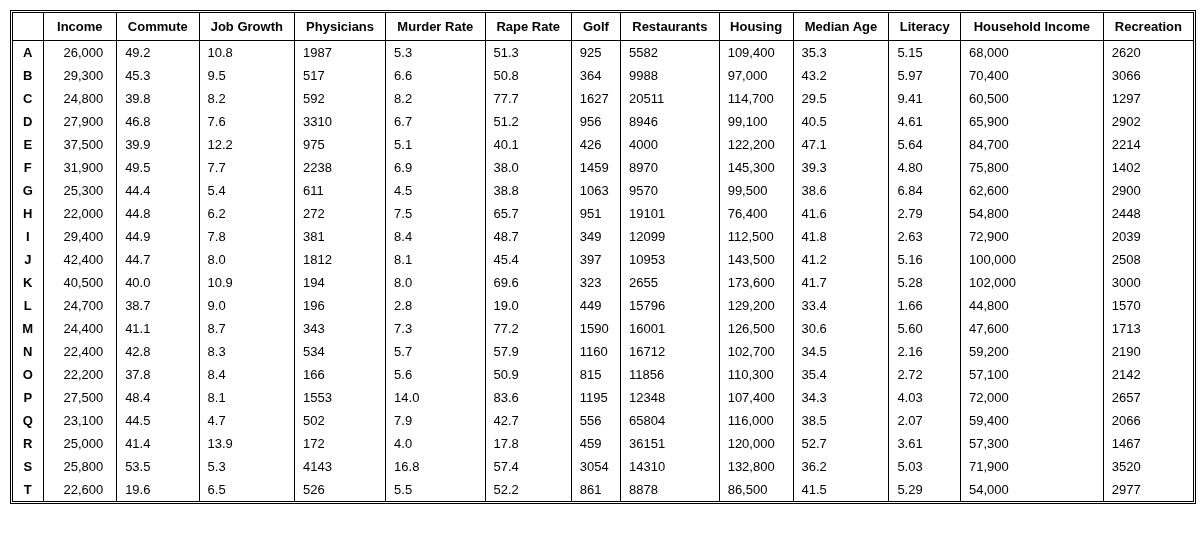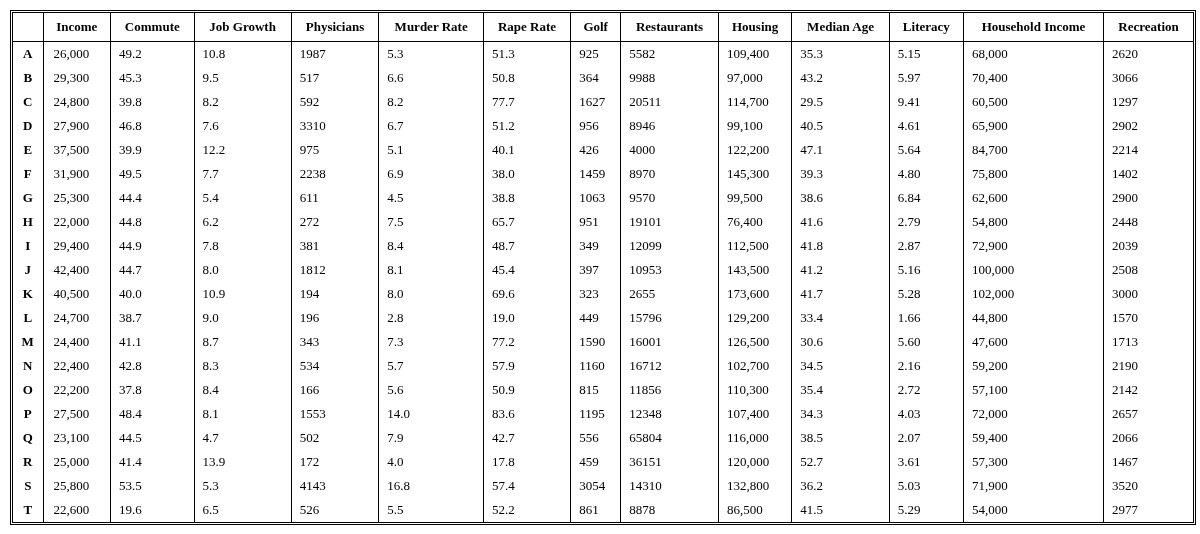--- a/index.html
+++ b/index.html
@@ -13,21 +13,20 @@
       background: #fff;
       color: #000;
     }
     .table-wrap {
       border: 3px double #000;
       display: inline-block;
     }
     table {
       border-collapse: collapse;
       width: 1180px;
-      font-family: Liberation Serif, serif;
     }
     th, td {
       border-right: 1px solid #000;
       padding: 4px 8px;
       white-space: nowrap;
       text-align: left;
     }
     th:last-child, td:last-child {
       border-right: none;
     }
@@ -41,21 +40,21 @@
       border-right: 1px solid #000;
     }
     td.rowlabel {
       font-weight: bold;
       text-align: center;
       width: 30px;
       padding-left: 6px;
       padding-right: 6px;
     }
     tbody td { text-align: left; }
-    tbody td:nth-child(2){ padding-left:10px;}
+    tbody td:nth-child(2){ padding-left:20px;}
     tbody td:nth-child(8){ }
   </style>
 </head>
 <body>
 
 
 
 <div class="table-wrap">
   <table>
     <thead>
@@ -210,21 +209,21 @@
           <td>29,400</td>
           <td>44.9</td>
           <td>7.8</td>
           <td>381</td>
           <td>8.4</td>
           <td>48.7</td>
           <td>349</td>
           <td>12099</td>
           <td>112,500</td>
           <td>41.8</td>
-          <td>2.87</td>
+          <td>2.63</td>
           <td>72,900</td>
           <td>2039</td>
         </tr>
         <tr>
           <td class="rowlabel">J</td>
           <td>42,400</td>
           <td>44.7</td>
           <td>8.0</td>
           <td>1812</td>
           <td>8.1</td>

